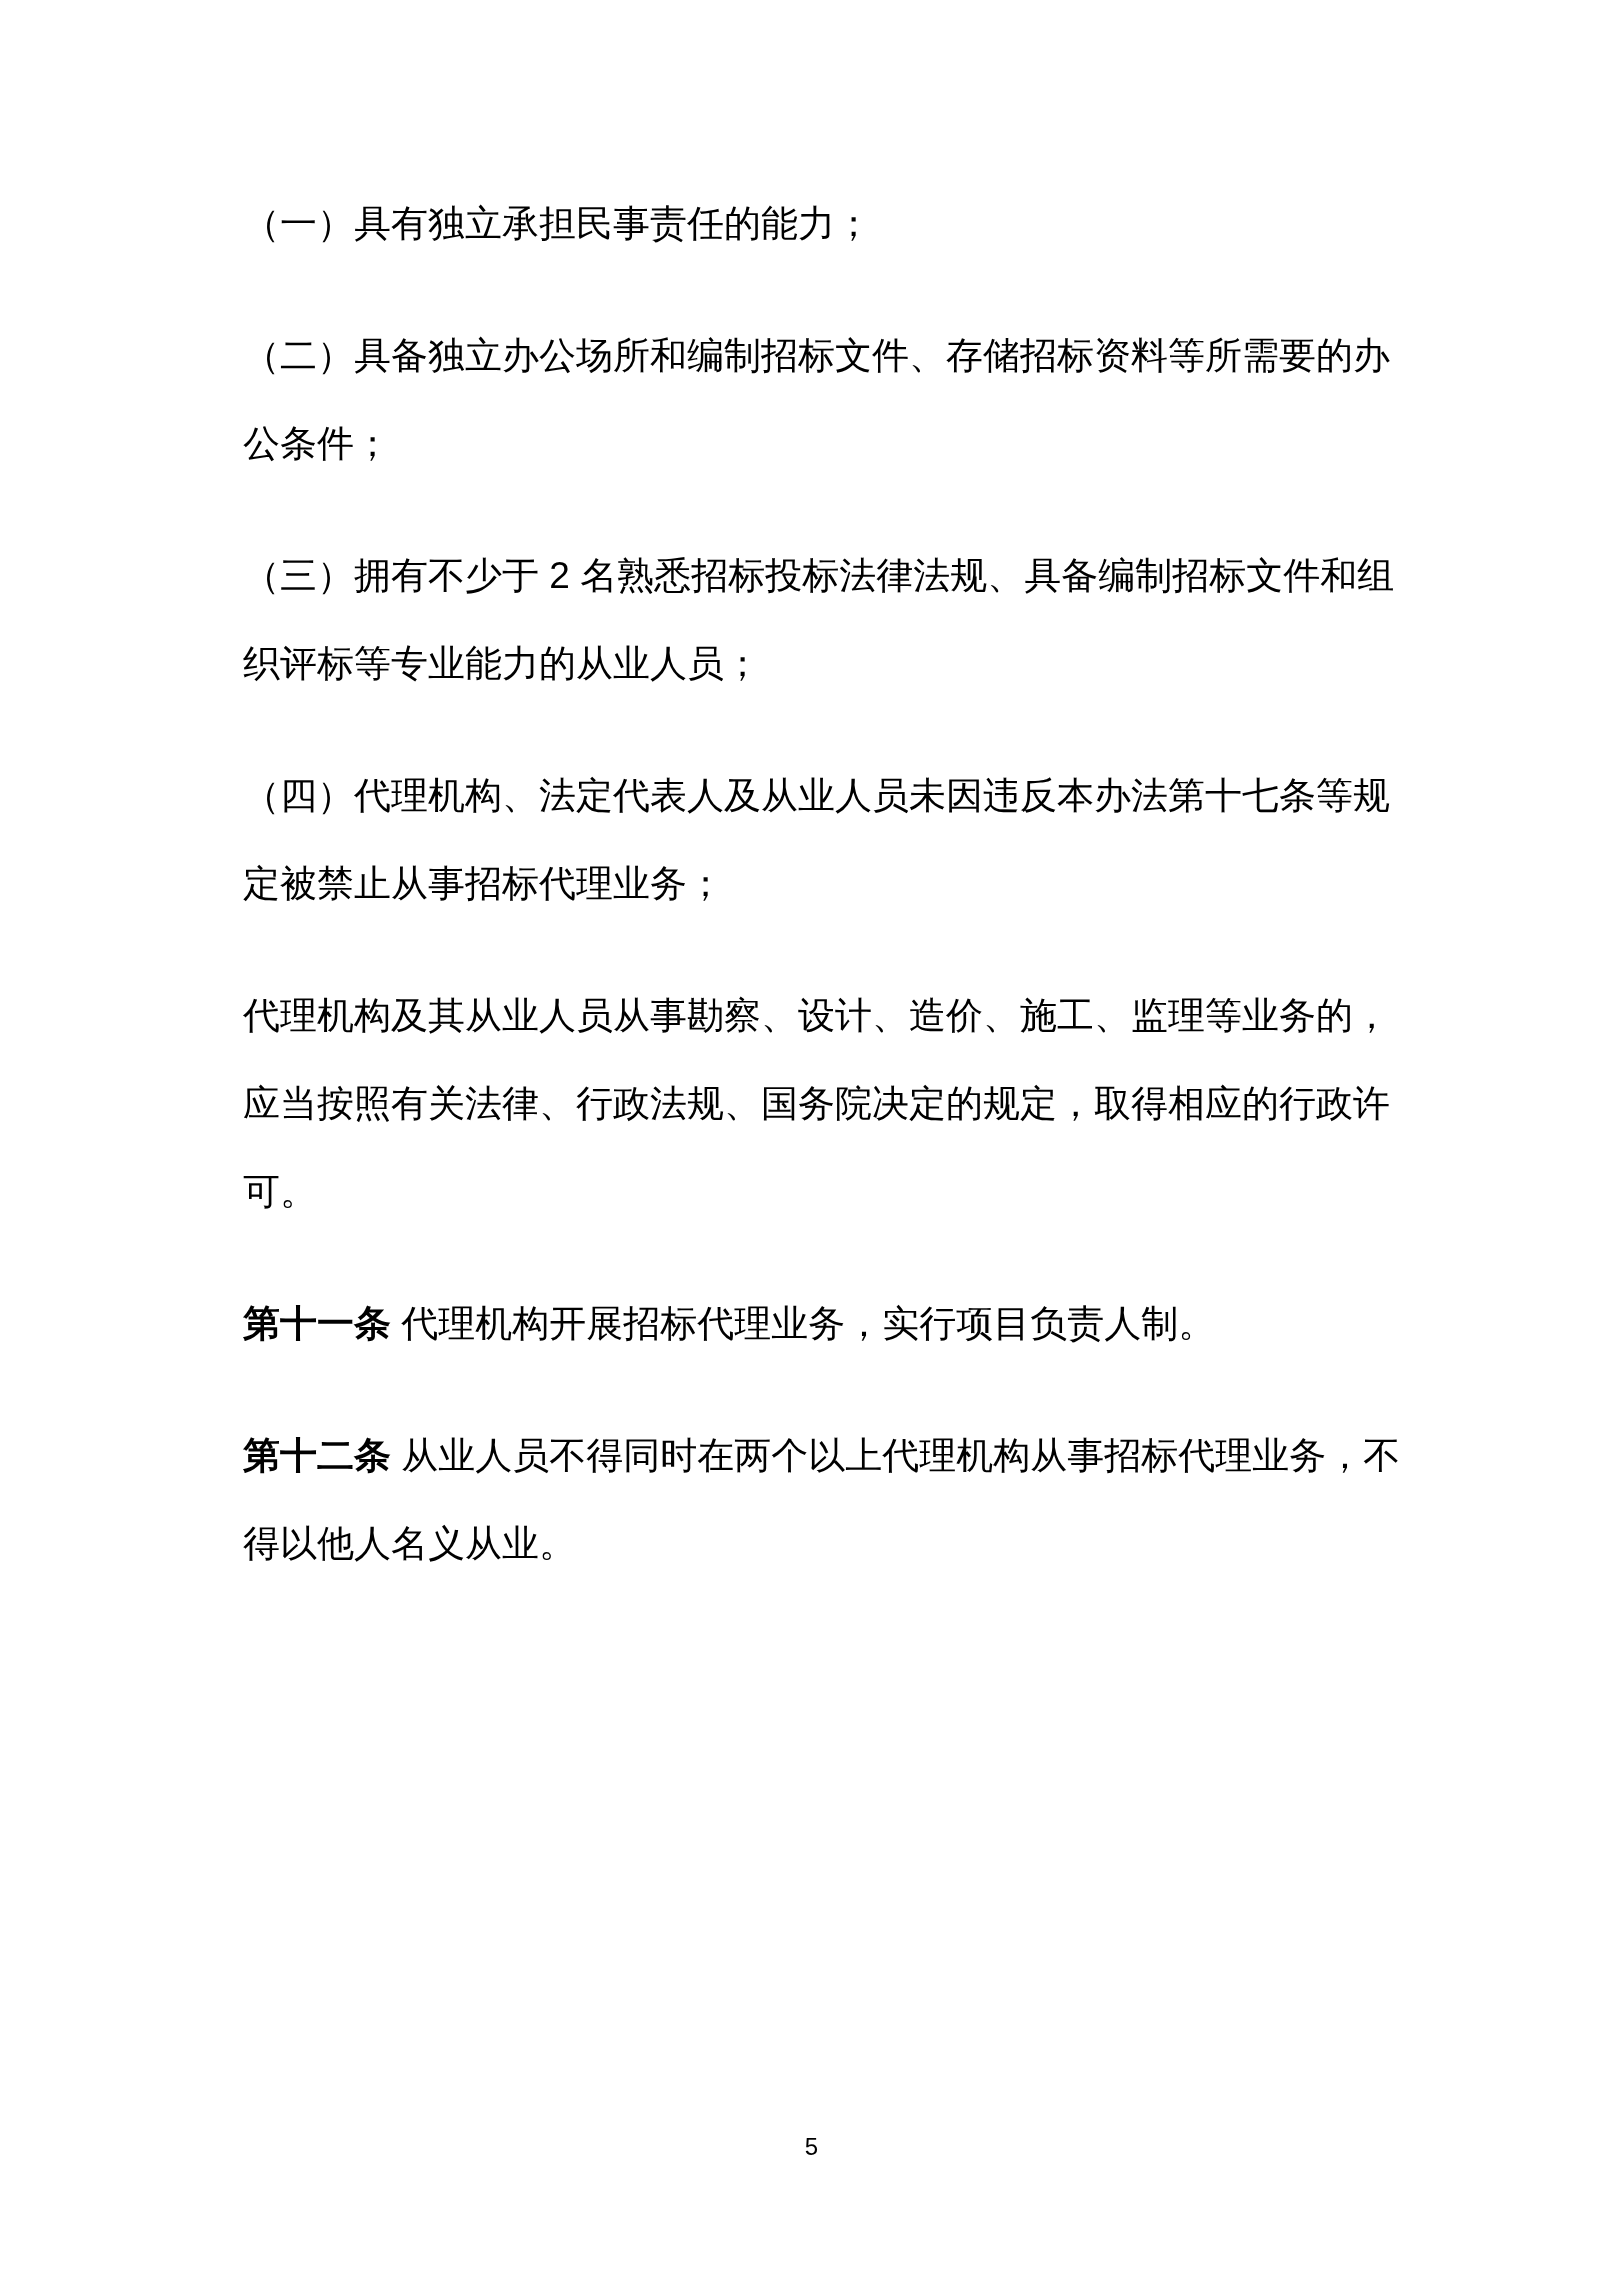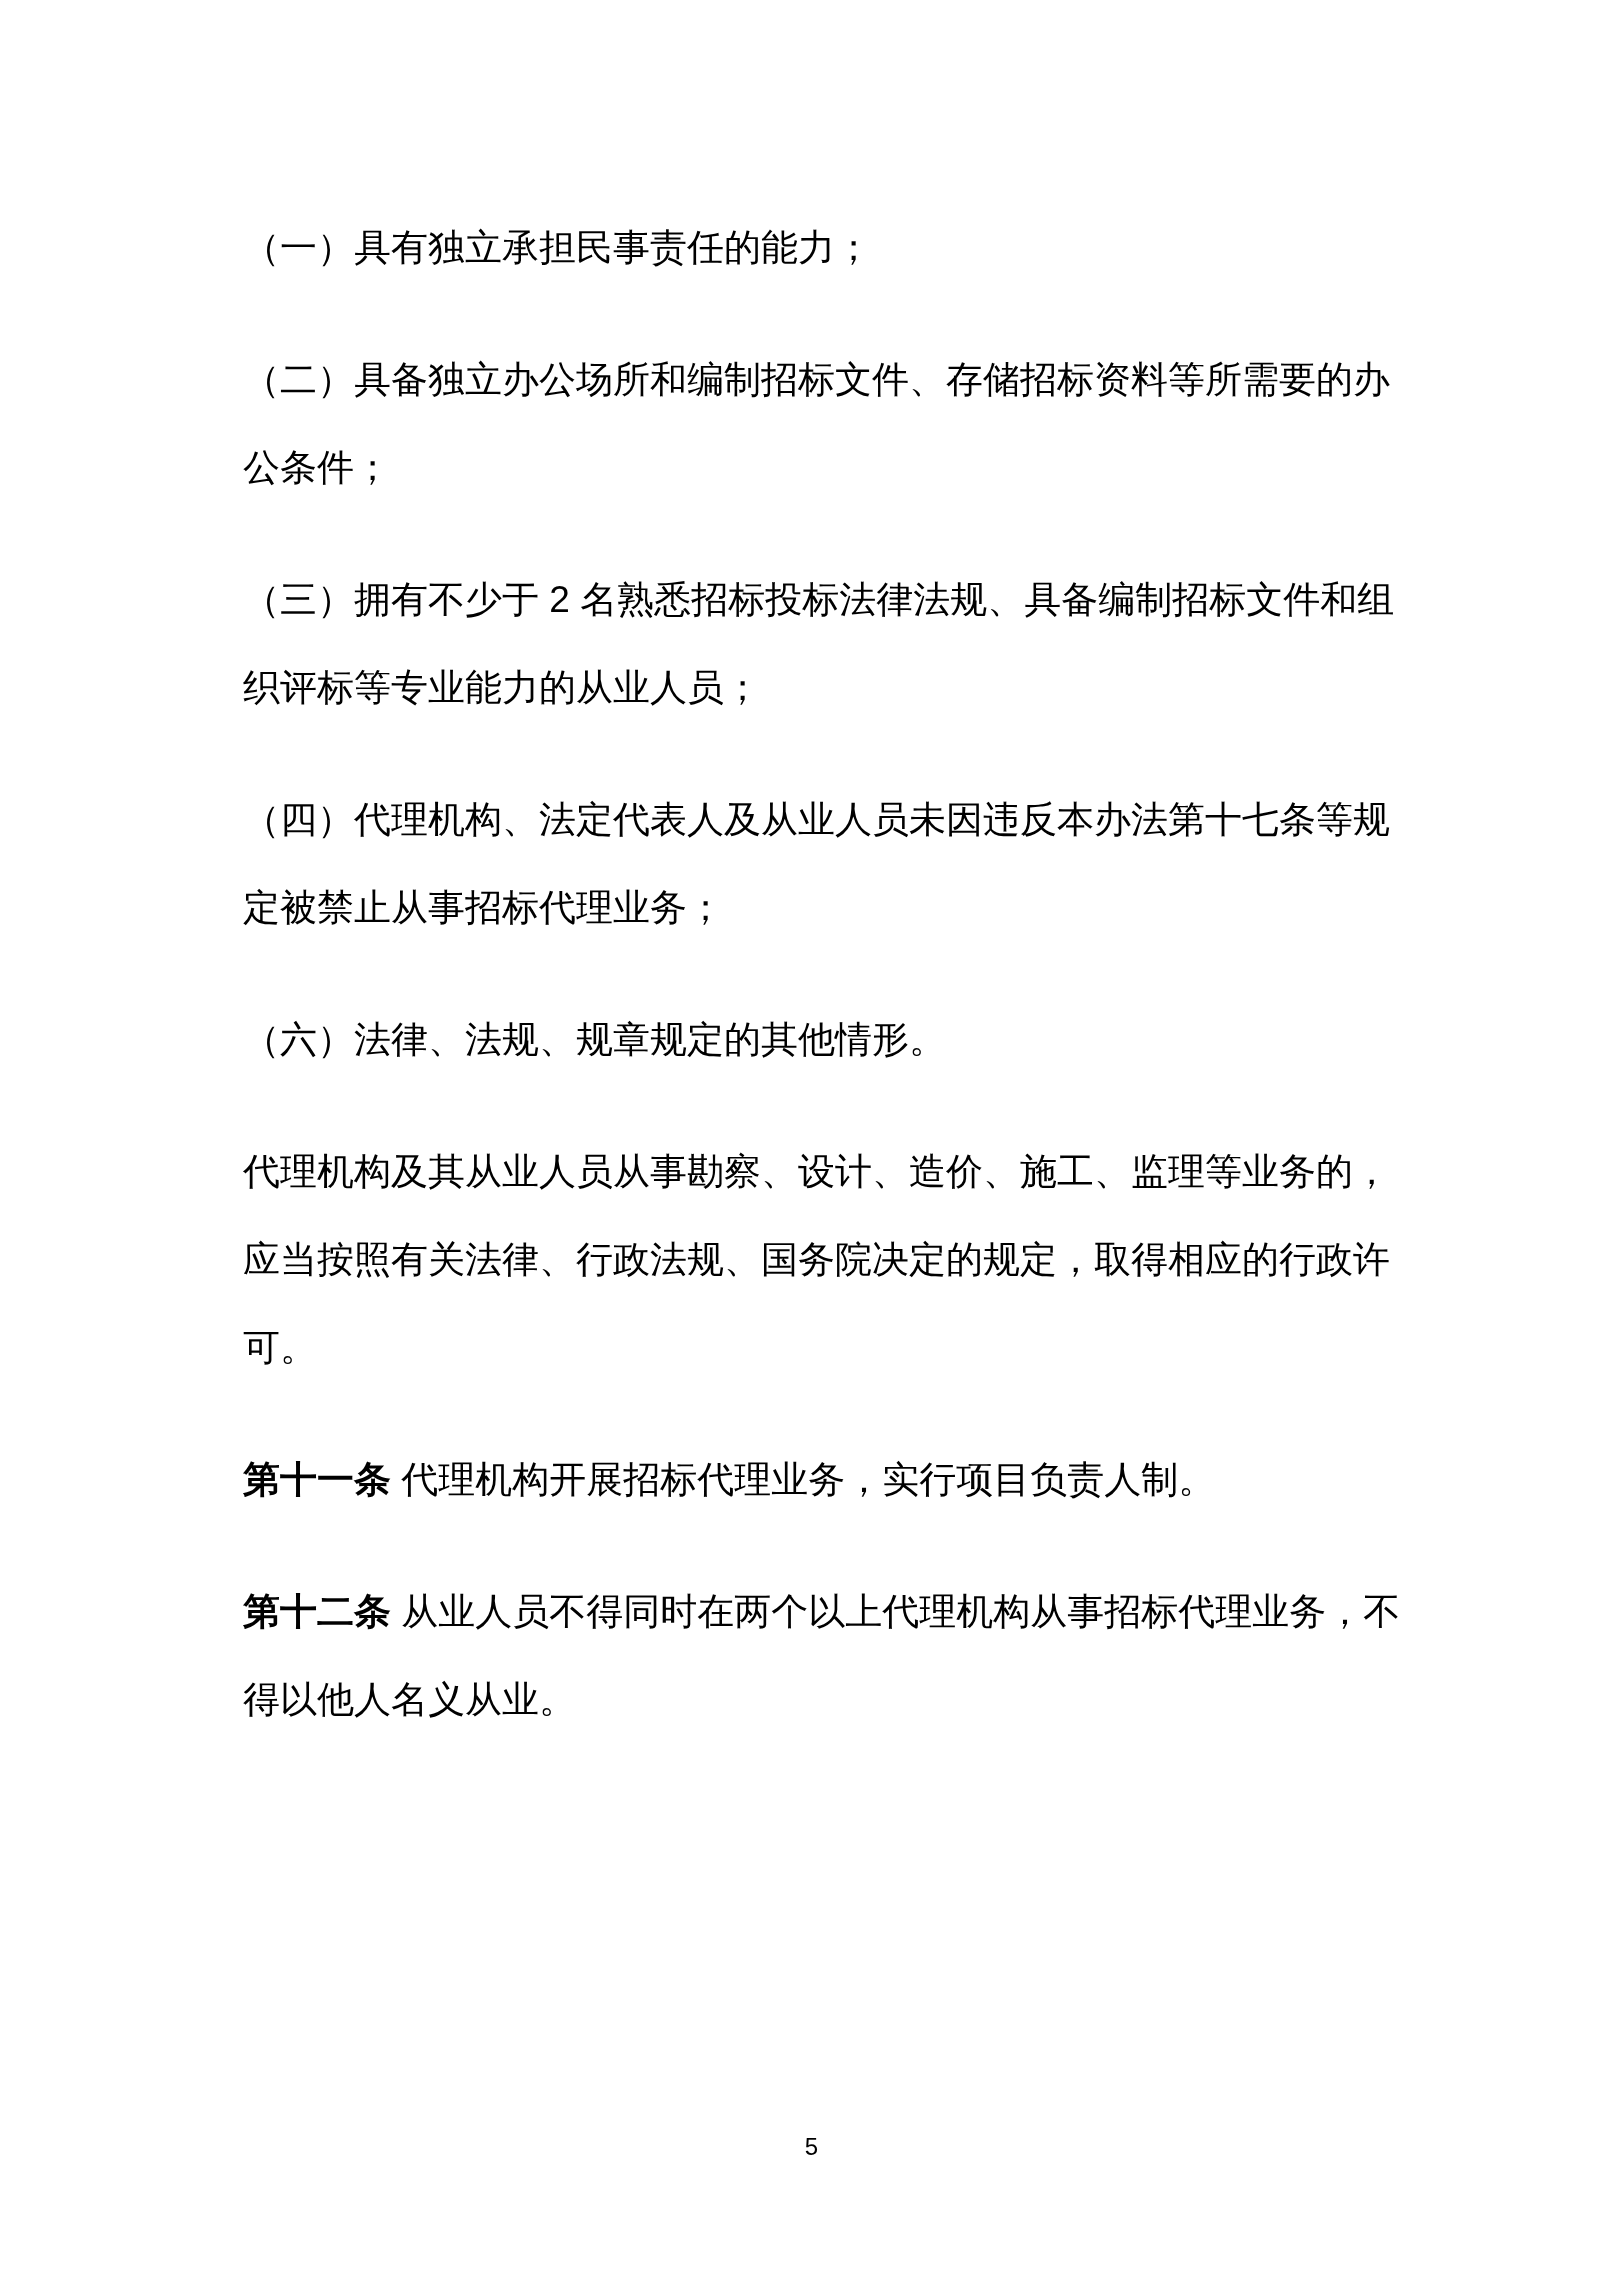--- a/index.html
+++ b/index.html
@@ -12,21 +12,21 @@
     width: 1623px;
     height: 2295px;
     background: #ffffff;
     overflow: hidden;
     font-family: "Liberation Sans", sans-serif;
     color: #000000;
   }
   .content {
     position: absolute;
     left: 243px;
-    top: 204px;
+    top: 180px;
     width: 1196px;
   }
   .content p {
     margin: 0 0 44px 0;
     font-size: 37px;
     line-height: 88px;
     letter-spacing: 0;
     white-space: pre-line; 
     text-align: left;
     color: #000000;
@@ -50,21 +50,20 @@
 
 <div class="page">
   <div class="content">
     <p><b class="article-no"></b><span>（一）具有独立承担民事责任的能力；</span></p>
     <p><b class="article-no"></b><span>（二）具备独立办公场所和编制招标文件、存储招标资料等所需要的办
 公条件；</span></p>
     <p><b class="article-no"></b><span>（三）拥有不少于 2 名熟悉招标投标法律法规、具备编制招标文件和组
 织评标等专业能力的从业人员；</span></p>
     <p><b class="article-no"></b><span>（四）代理机构、法定代表人及从业人员未因违反本办法第十七条等规
 定被禁止从事招标代理业务；</span></p>
-    <p><b class="article-no"></b><span>（六）法律、法规、规章规定的其他情形。</span></p>
     <p><b class="article-no"></b><span>代理机构及其从业人员从事勘察、设计、造价、施工、监理等业务的，
 应当按照有关法律、行政法规、国务院决定的规定，取得相应的行政许
 可。</span></p>
     <p><b class="article-no">第十一条</b><span> 代理机构开展招标代理业务，实行项目负责人制。</span></p>
     <p><b class="article-no">第十二条</b><span> 从业人员不得同时在两个以上代理机构从事招标代理业务，不
 得以他人名义从业。</span></p>
   </div>
   <div class="page-number">5</div>
 </div>
 

